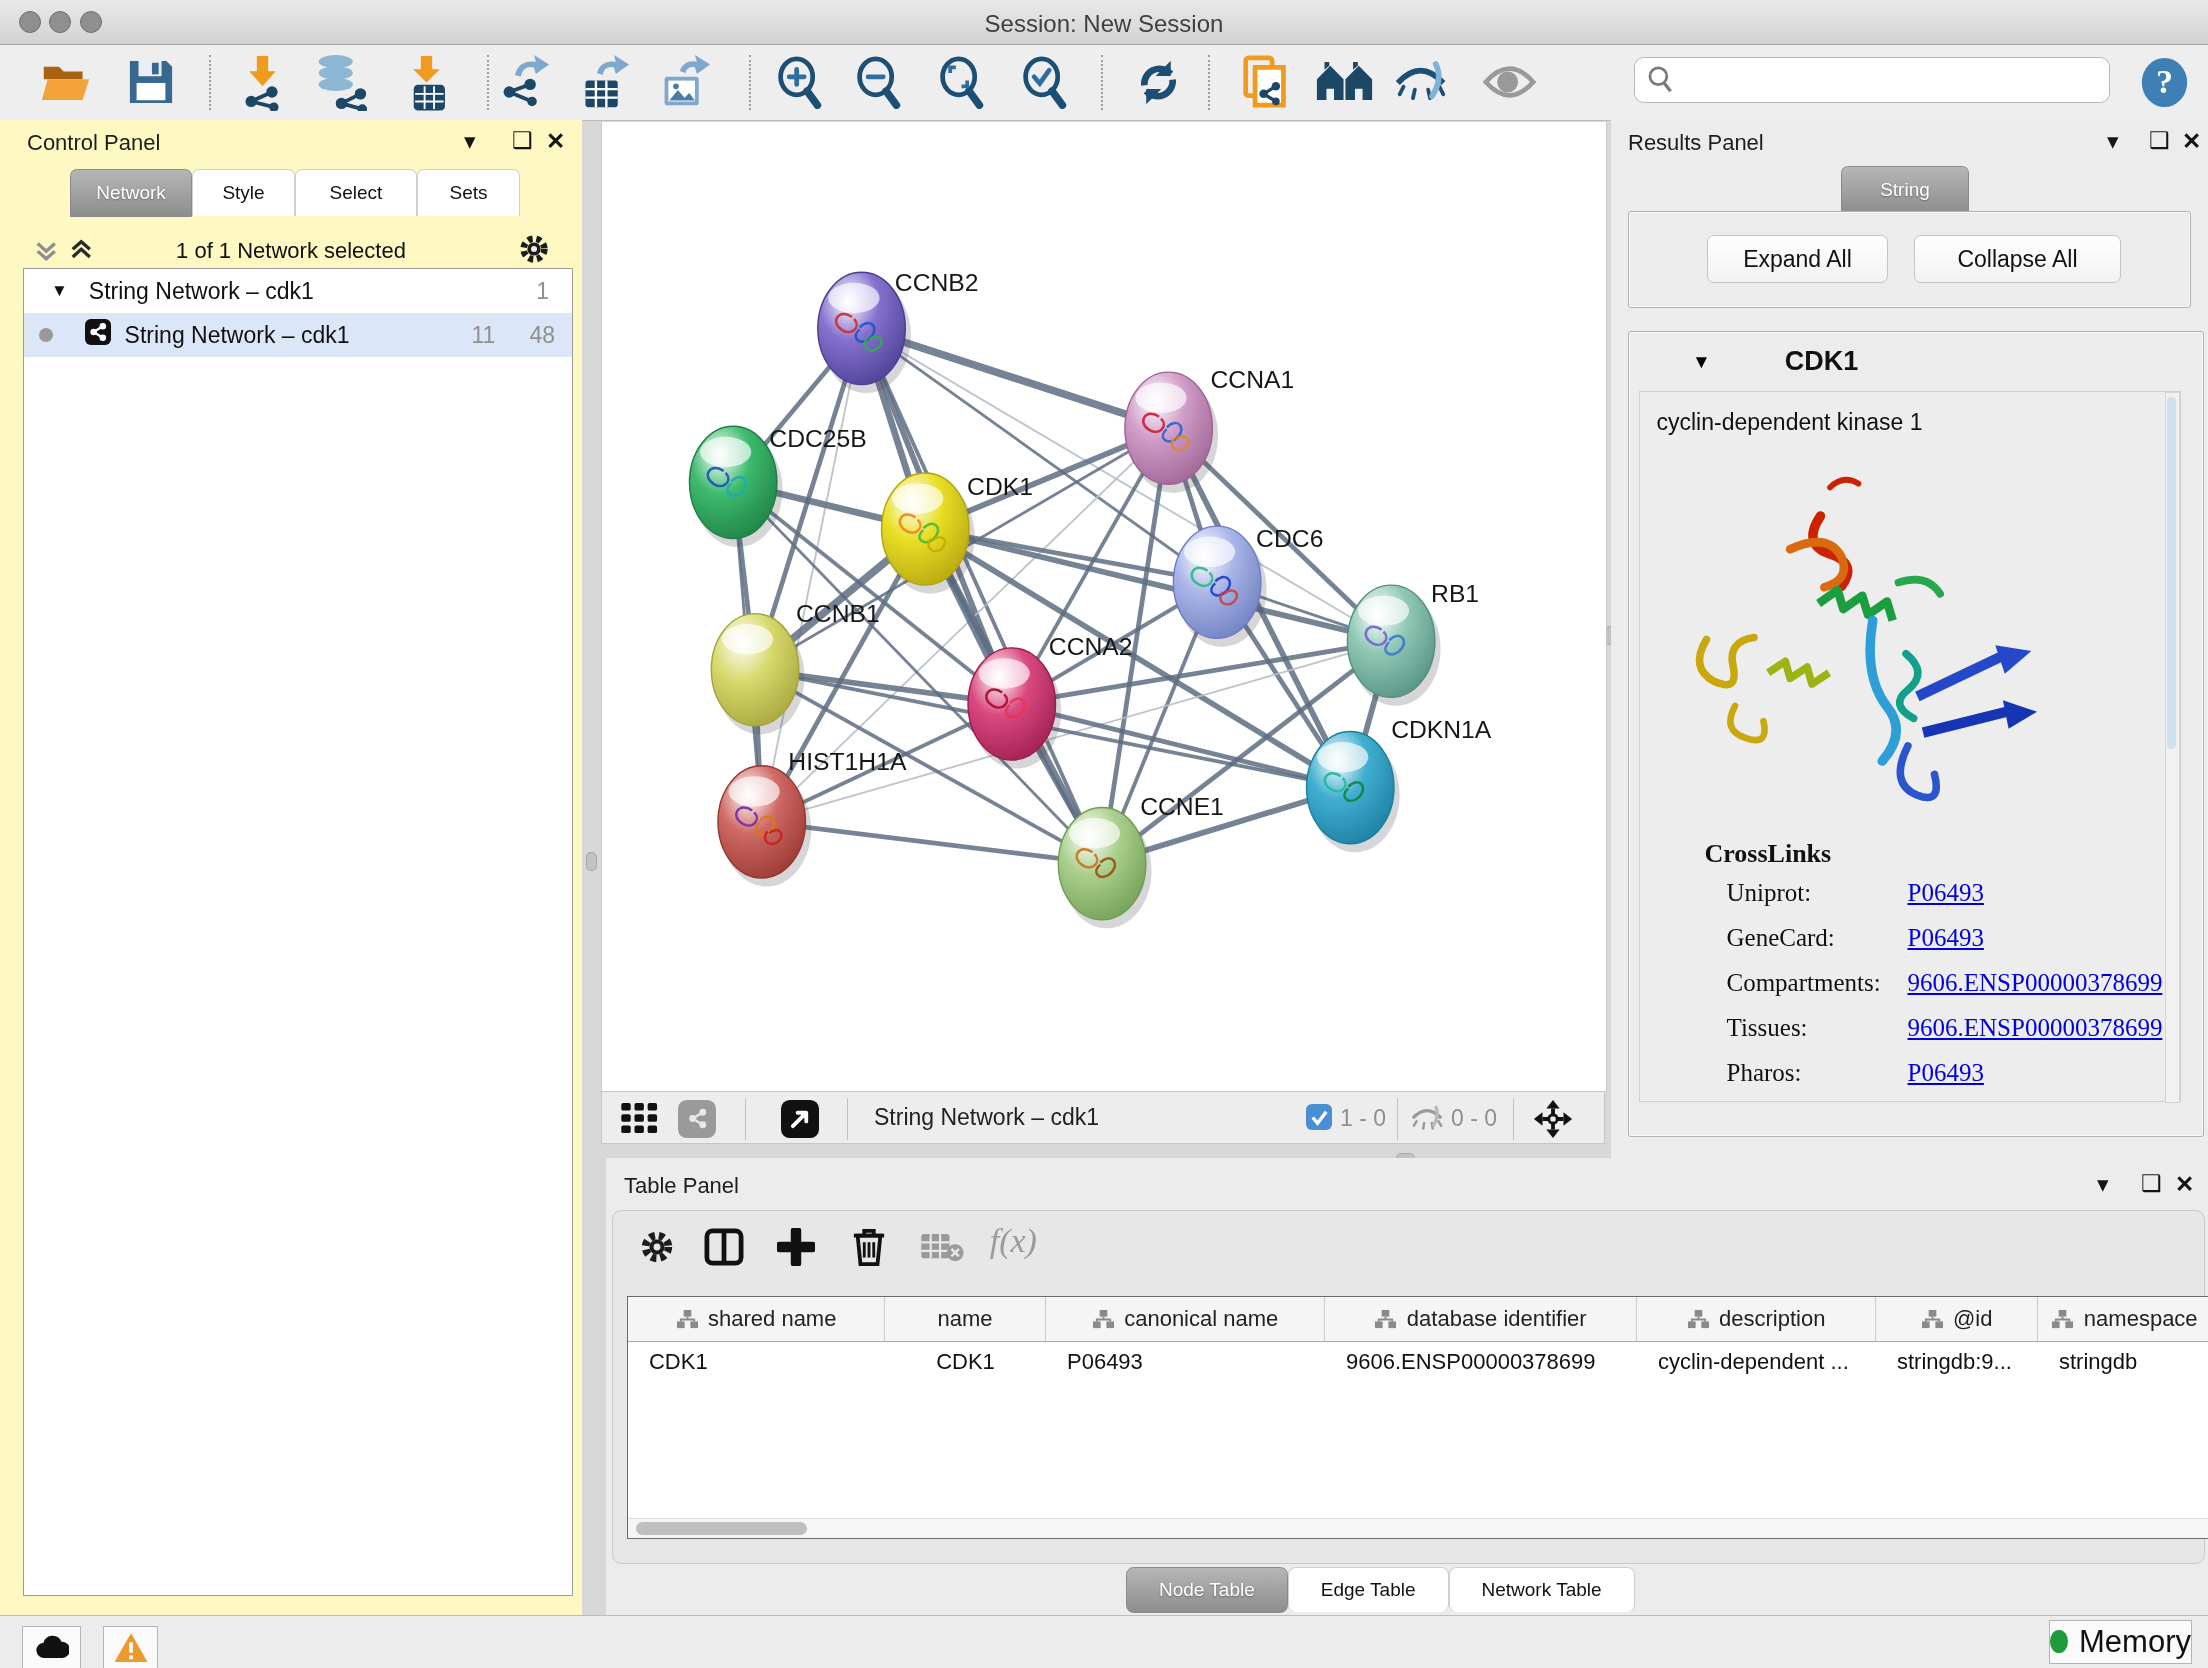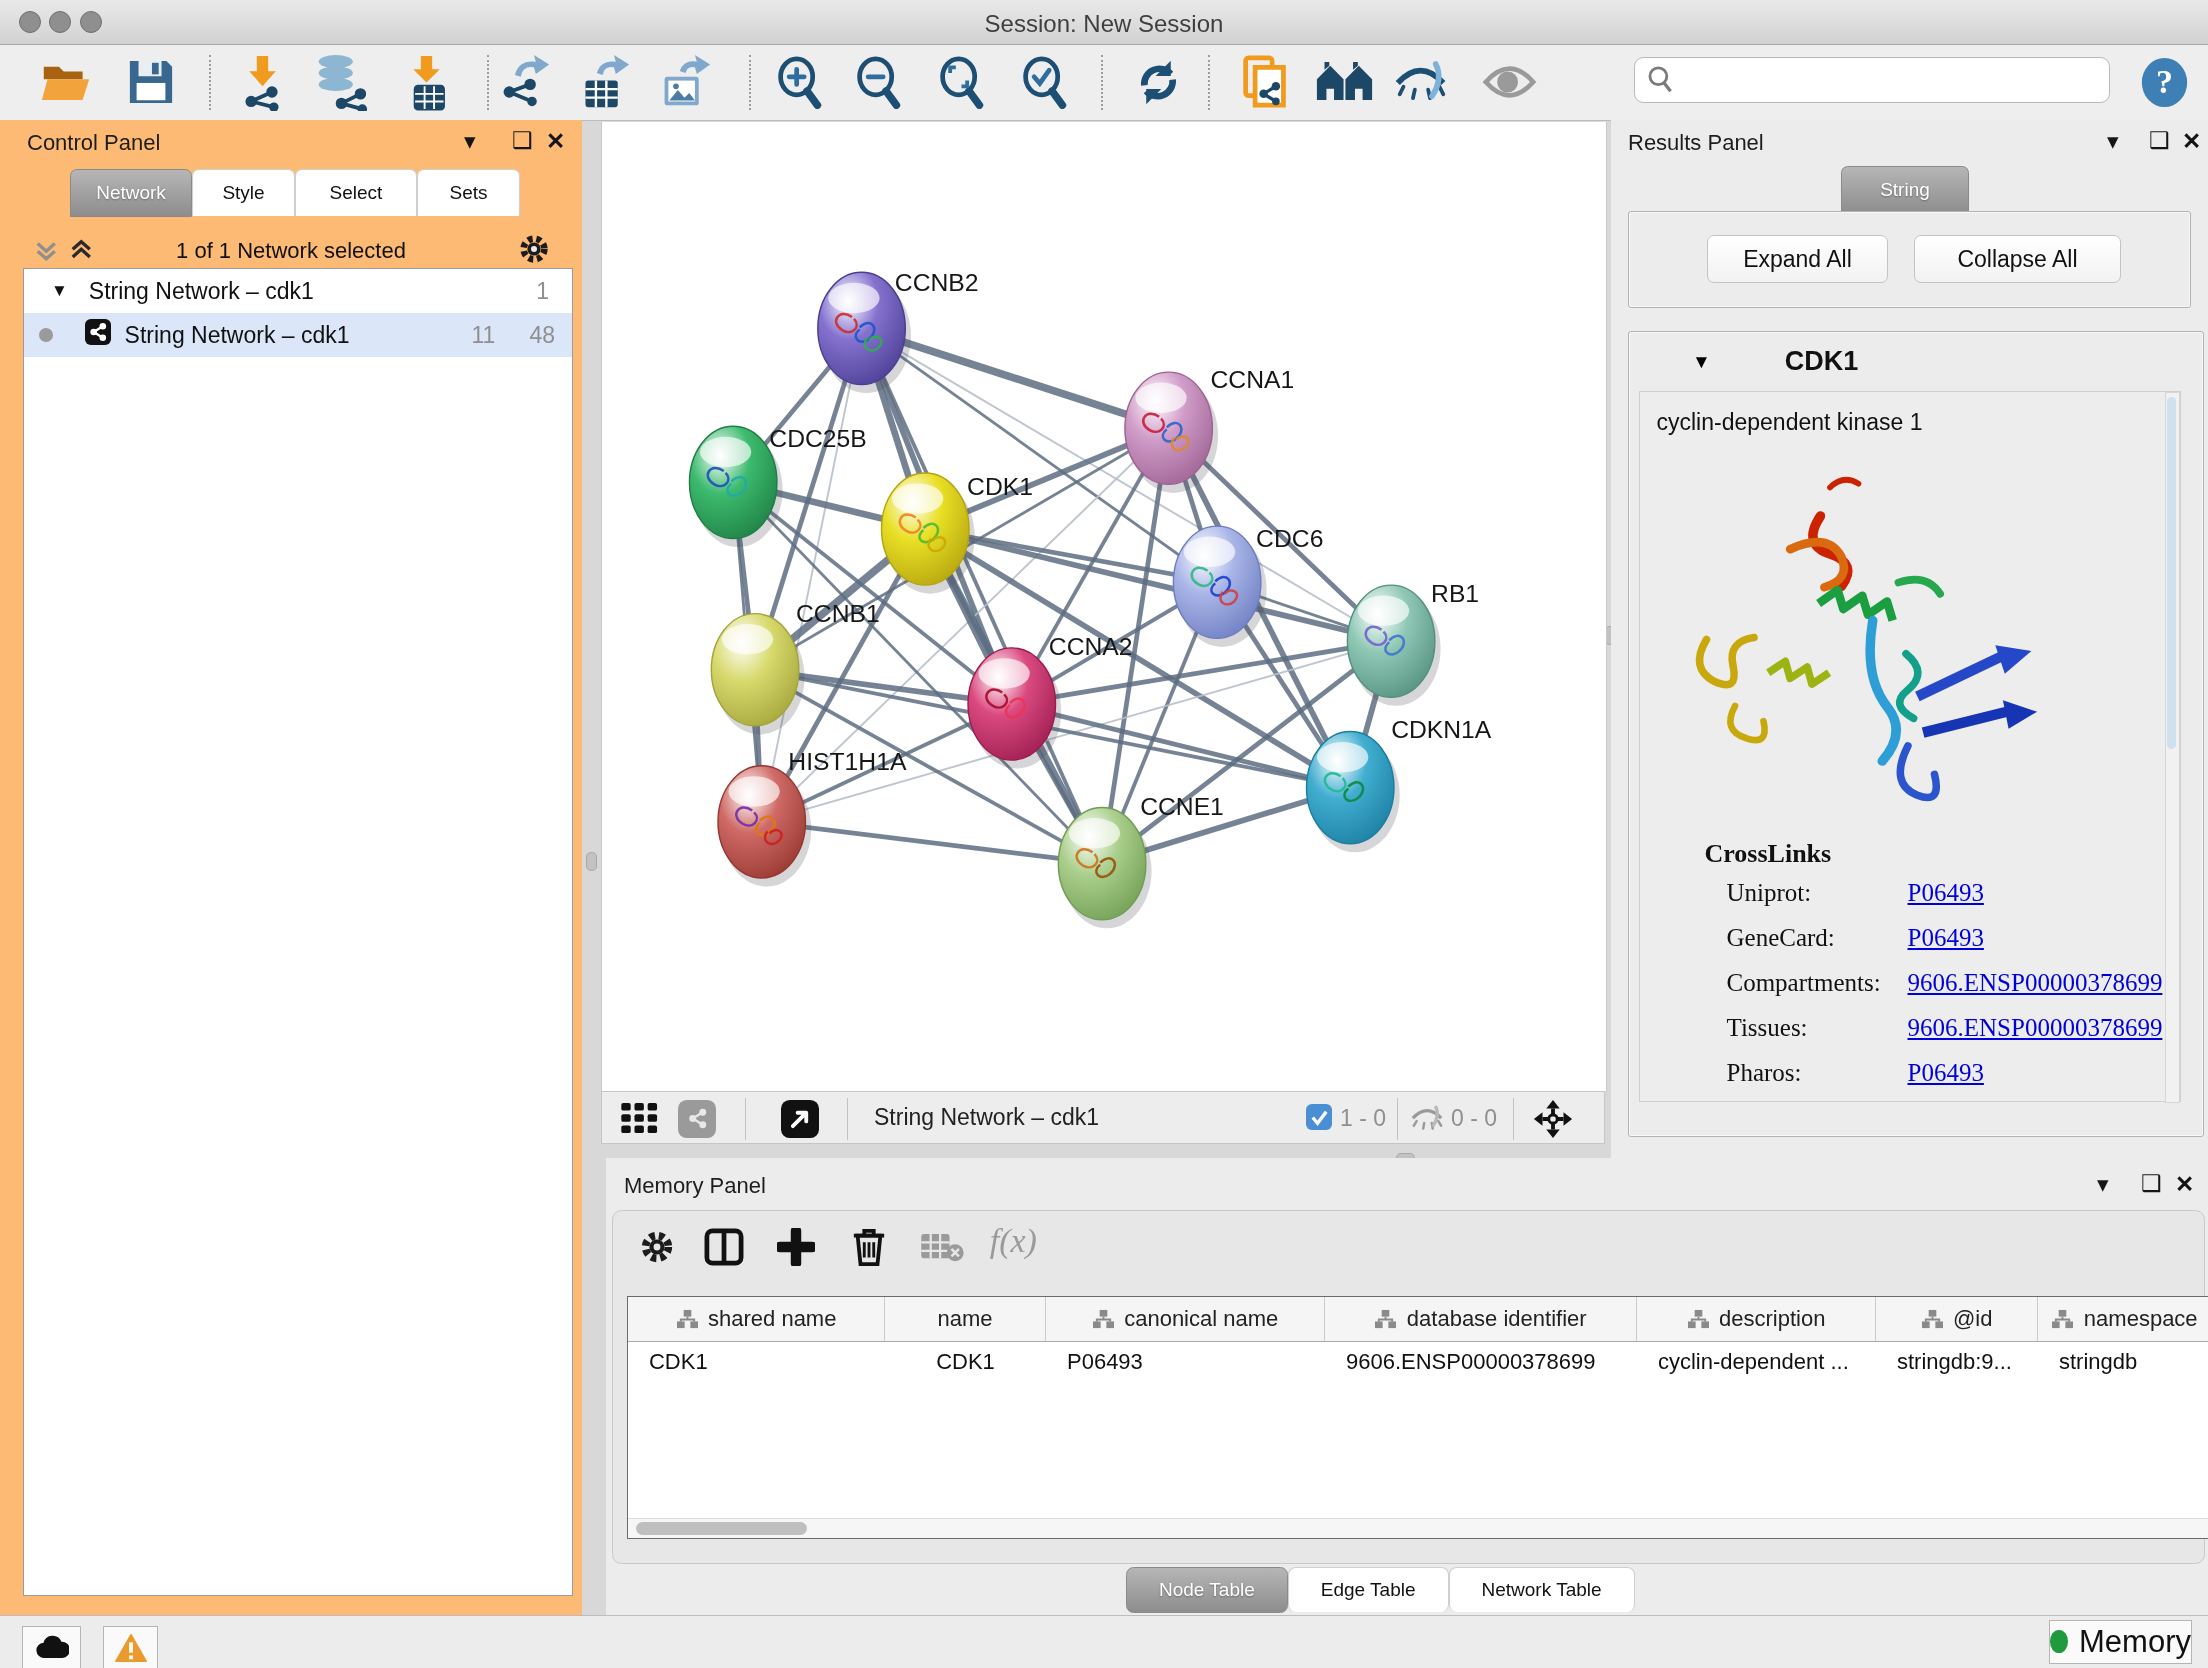--- a/index.html
+++ b/index.html
@@ -19,21 +19,21 @@
     border-radius:9.5px;display:flex;align-items:center;padding-left:11.4px;box-sizing:border-box;}
   
   .panel-title{font-size:22px;color:#1d1d1d;}
   .winctl{font-size:23px;color:#151515;}
   .tab{height:46px;display:flex;align-items:center;justify-content:center;font-size:19px;
        background:#ffffff;border:1px solid #cfcfcf;border-bottom:none;border-radius:6.7px 6.7px 0 0;color:#111;}
   .tab.sel{background:linear-gradient(#b6b6b6,#8d8d8d);color:#fff;border:1px solid #8a8a8a;
        text-shadow:0 1px 1.9px rgba(0,0,0,.35);}
   .sunken{border:1.9px solid #b2b2b2;border-radius:2.9px;box-shadow:inset 0 0 0 1px #f8f8f8;}
   
-  #control-panel{left:0;top:120px;width:582px;height:1495px;background:#fdba74;}
+  #control-panel{left:0;top:120px;width:582px;height:1495px;background:#fef9c3;}
   #cp-listbox{left:23px;top:148px;width:548px;height:1326px;background:#ffffff;border:1.9px solid #9c9c9c;}
   .tree-row{height:44px;display:flex;align-items:center;font-size:23px;color:#111;}
   .tree-row.sel{background:#dbe7f8;}
   .graycount{color:#8f8f8f;}
   
   #net-canvas{left:601px;top:122px;width:1004px;height:969px;background:#ffffff;
      border-left:1px solid #c8c8c8;border-right:1px solid #c8c8c8;}
   #net-footer{left:601px;top:1091px;width:1004px;height:53px;background:#ededed;
      border:1px solid #c6c6c6;border-width:1px 1px 1px 1px;box-sizing:border-box;}
   .vsep{top:5.7px;height:42px;width:0;border-left:1.9px solid #c2c2c2;}
@@ -625,21 +625,21 @@
           </div>
         </div>
       <div class="abs scroll-v" style="left:525px;top:0;width:13.3px;height:709px;">
         <div style="position:absolute;left:1px;top:3.8px;width:9.5px;height:352px;background:#cfe0ef;border-radius:5.7px;"></div>
       </div>
     </div>
   </div>
 </div>
 
 <div id="table-panel" class="abs">
-  <div class="abs panel-title" style="left:18px;top:15px;">Memory Panel</div>
+  <div class="abs panel-title" style="left:18px;top:15px;">Table Panel</div>
   <div class="abs winctl" style="left:1491px;top:13.3px;">▾</div>
   <div class="abs winctl" style="left:1535px;top:12.4px;">❑</div>
   <div class="abs winctl" style="left:1569px;top:13.3px;font-weight:bold;">✕</div>
 
   <div id="tp-box" class="abs">
     <div class="abs" style="left:25px;top:17px;">
       <svg width="38" height="38" viewBox="0 0 40 40">
           <circle cx="20" cy="20" r="12" fill="none" stroke="#1c1c1c" stroke-width="8" stroke-dasharray="5.5 4.2"></circle>
           <circle cx="20" cy="20" r="8" fill="#1c1c1c"></circle>
           <circle cx="20" cy="20" r="3.6" fill="#e7e7e7"></circle>

